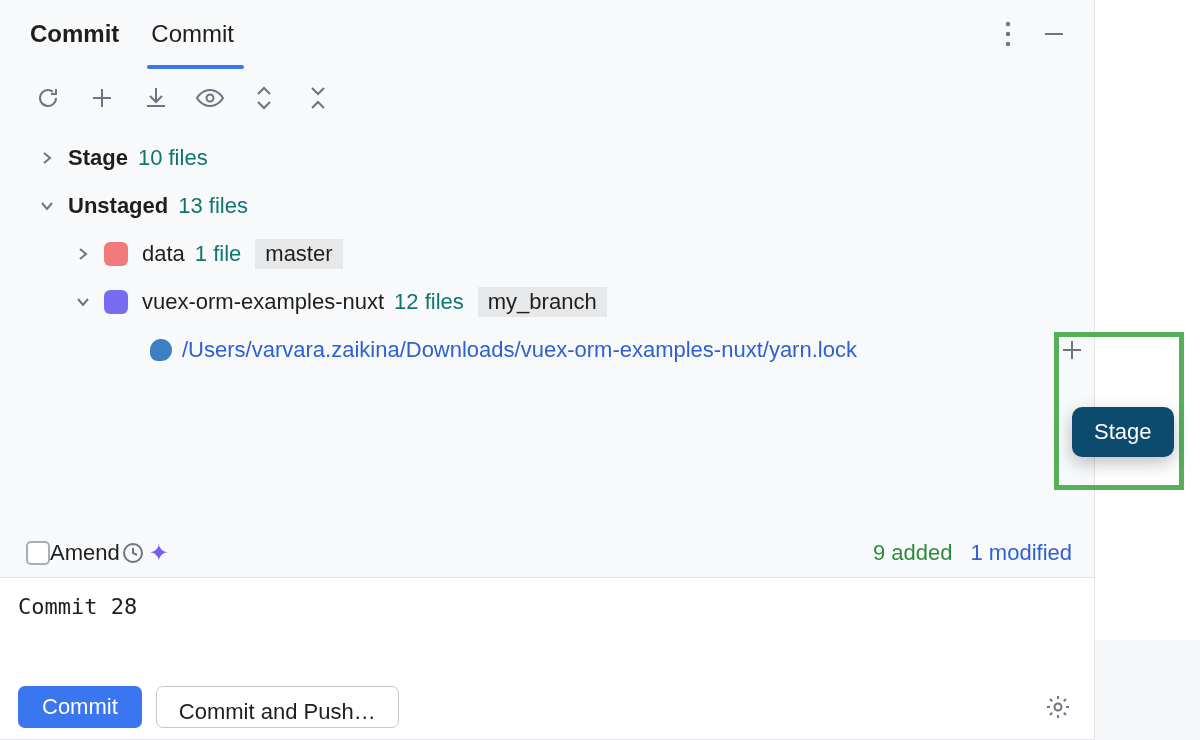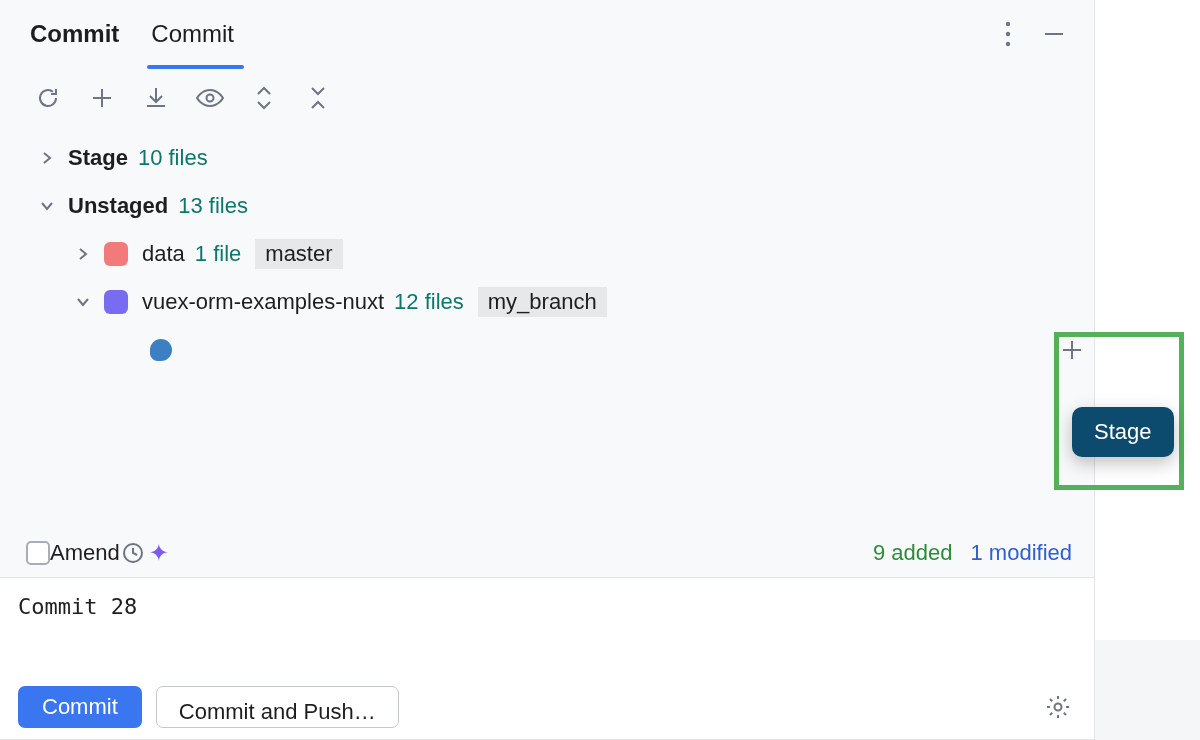--- a/index.html
+++ b/index.html
@@ -329,20 +329,21 @@
             </svg>
         </span>
         <span class="swatch sw-purple"></span>
         <span>vuex-orm-examples-nuxt</span>
         <span class="muted gap10">12 files</span>
         <span class="badge">my_branch</span>
       </div>
 
       <div class="row indent2" style="position:relative;">
         <span class="yarn-icon"></span>
+        <span class="file-link">/Users/varvara.zaikina/Downloads/vuex-orm-examples-nuxt/yarn.lock</span>
         <span class="row-plus">
           <svg width="22" height="22" viewBox="0 0 22 22" stroke="currentColor" stroke-width="2">
               <line x1="11" y1="2" x2="11" y2="20"></line>
               <line x1="2" y1="11" x2="20" y2="11"></line>
             </svg>
         </span>
       </div>
 
     </div>
 

